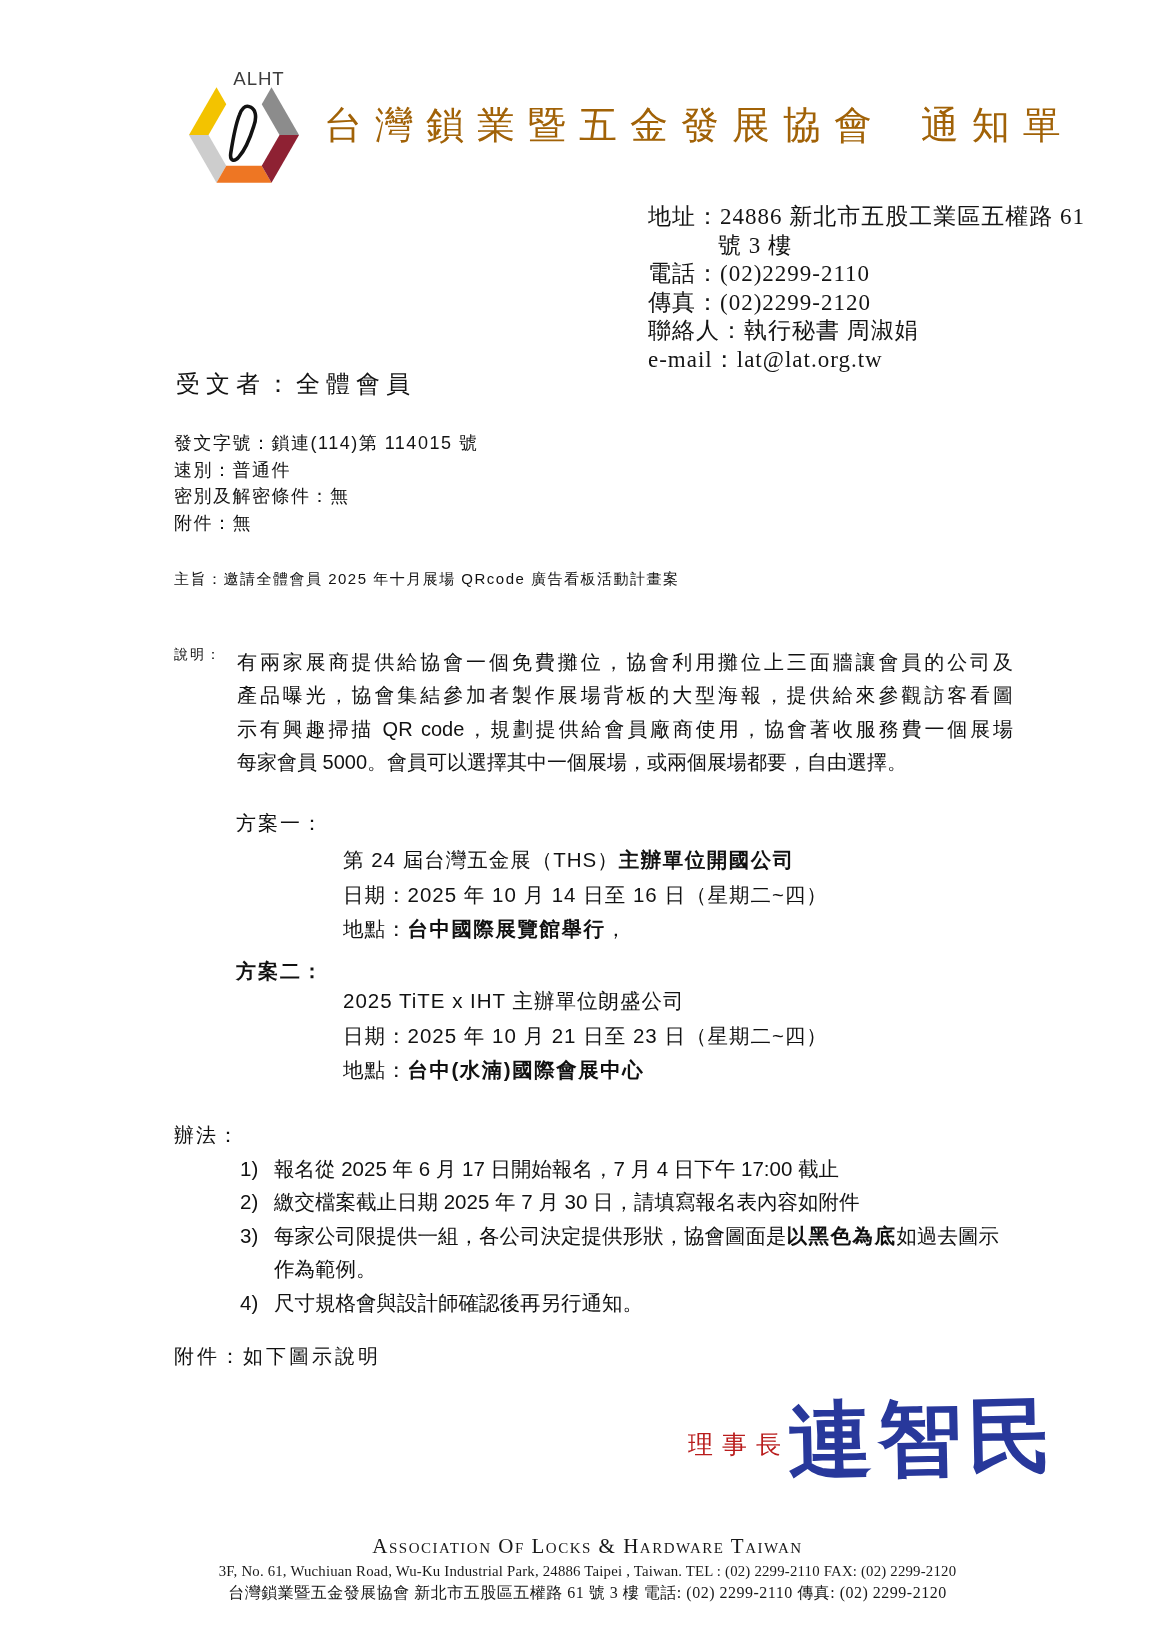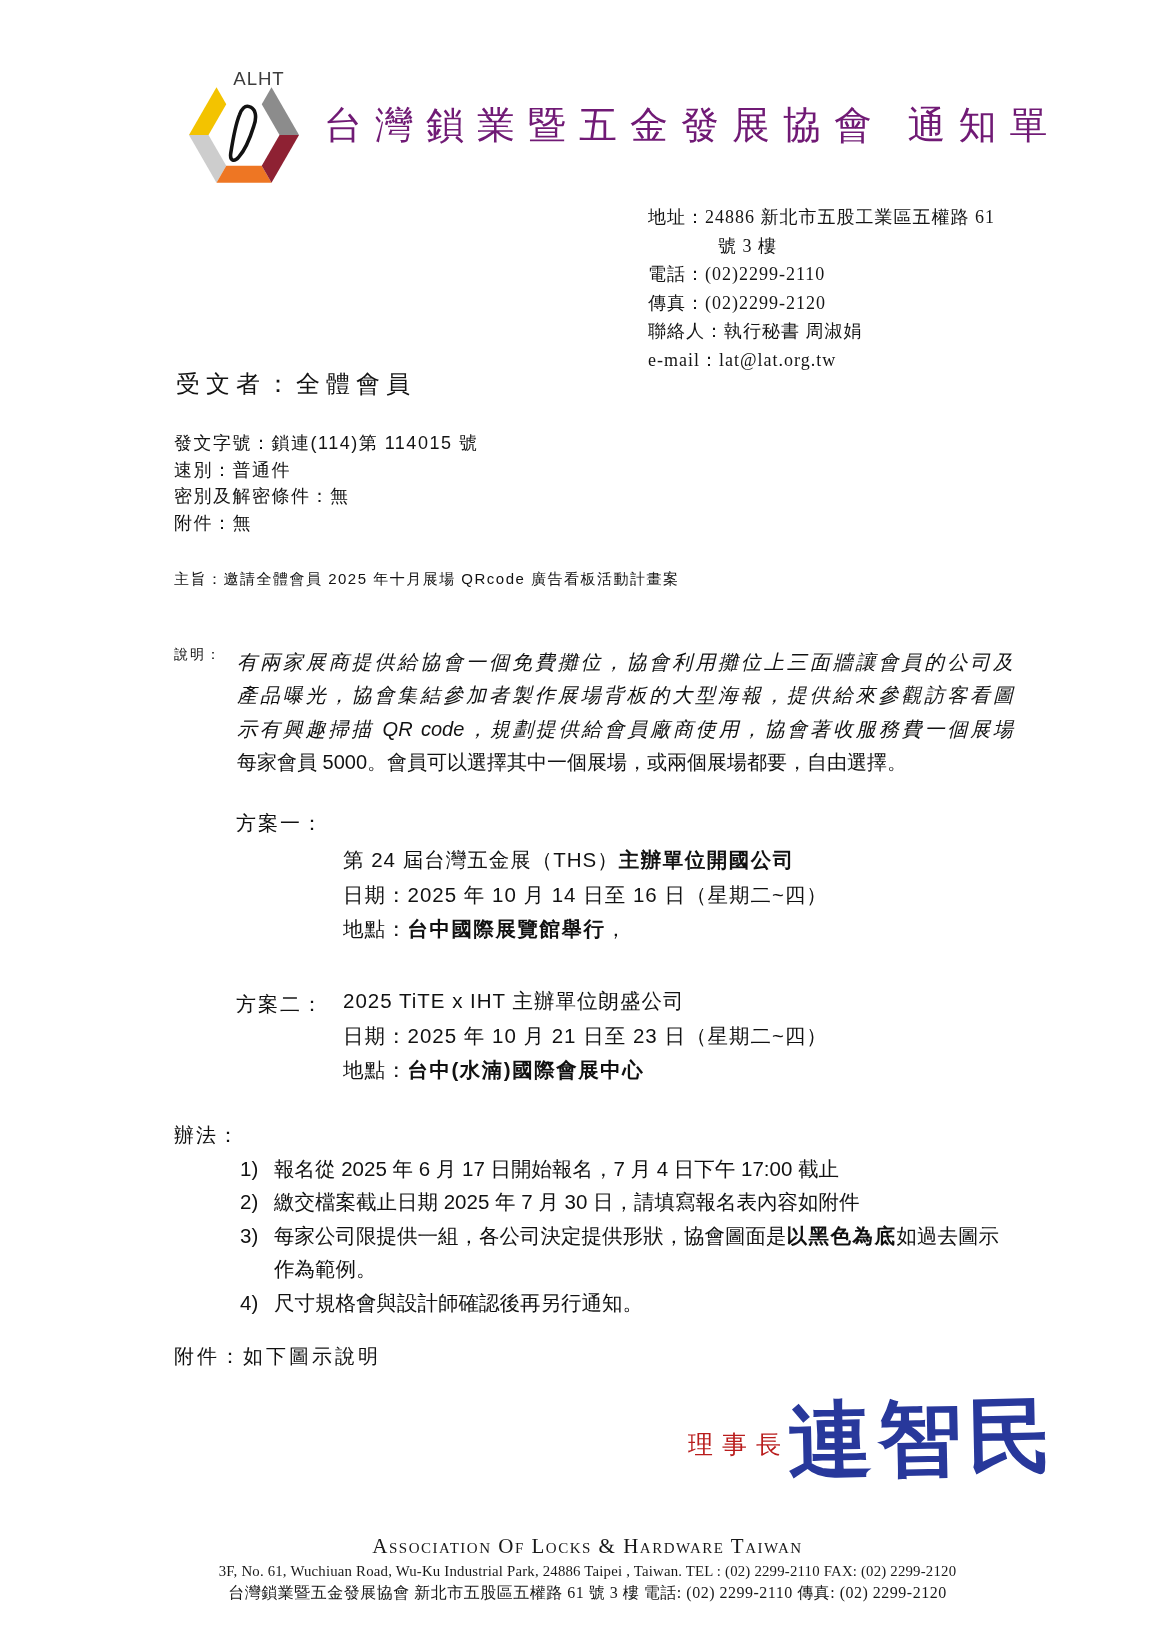--- a/index.html
+++ b/index.html
@@ -10,29 +10,29 @@
     background:#ffffff;
     overflow:hidden;
     color:#111;
     font-family:"Liberation Sans", serif;
   }
   
   .logo{position:absolute;left:176px;top:64px;width:136px;height:142px;}
   .logo svg{display:block;width:100%;height:100%;}
   .doc-title{
     position:absolute;left:324px;top:100px;width:760px;
-    font-family:Liberation Serif, serif;
-    font-size:38px;font-weight:500;letter-spacing:13px;color:#701a75;
+    font-family:Liberation Mono, monospace;
+    font-size:38px;font-weight:500;letter-spacing:13px;color:#a16207;
     white-space:nowrap;
   }
   
   .contact{
     position:absolute;left:648px;top:203px;width:470px;
     font-family:"Liberation Serif", serif;
-    font-size:18px;line-height:28.6px;letter-spacing:1px;color:#141414;
+    font-size:23px;line-height:28.6px;letter-spacing:1px;color:#141414;
   }
   .contact .indent{padding-left:70px;}
   
   .recipient{
     position:absolute;left:176px;top:368px;
     font-family:"Liberation Serif", serif;
     font-size:24px;letter-spacing:6px;color:#131313;
   }
   
   .meta{
@@ -43,25 +43,25 @@
   .subject{
     position:absolute;left:174px;top:570px;width:960px;
     font-size:15px;letter-spacing:1.5px;color:#111;white-space:nowrap;
   }
   
   .desc-label{position:absolute;left:174px;top:646px;font-size:14px;letter-spacing:2px;}
   .desc-body{
     position:absolute;left:237px;top:646px;width:776px;
     font-size:20px;line-height:33.4px;color:#111;
   }
-  .desc-body .just{text-align:justify;text-align-last:justify;font-style:italic;}
+  .desc-body .just{text-align:justify;text-align-last:justify;}
   
   .plan-heading{position:absolute;left:236px;font-size:20px;letter-spacing:2px;}
   .h-plan1{top:810px;}
-  .h-plan2{top:991px;}
+  .h-plan2{top:958px;font-weight:bold;}
   .plan-lines{position:absolute;left:343px;font-size:20.5px;line-height:34.5px;letter-spacing:1px;white-space:nowrap;}
   .pl1{top:843px;}
   .pl2{top:984px;}
   .b{font-weight:700;letter-spacing:1.5px;}
   
   .measures-label{position:absolute;left:174px;top:1122px;font-size:20px;letter-spacing:2px;}
   .measures{position:absolute;left:240px;top:1152px;width:775px;font-size:20.5px;line-height:33.4px;}
   .m-item{display:flex;}
   .m-num{flex:0 0 34px;}
   .m-text{flex:1;}

